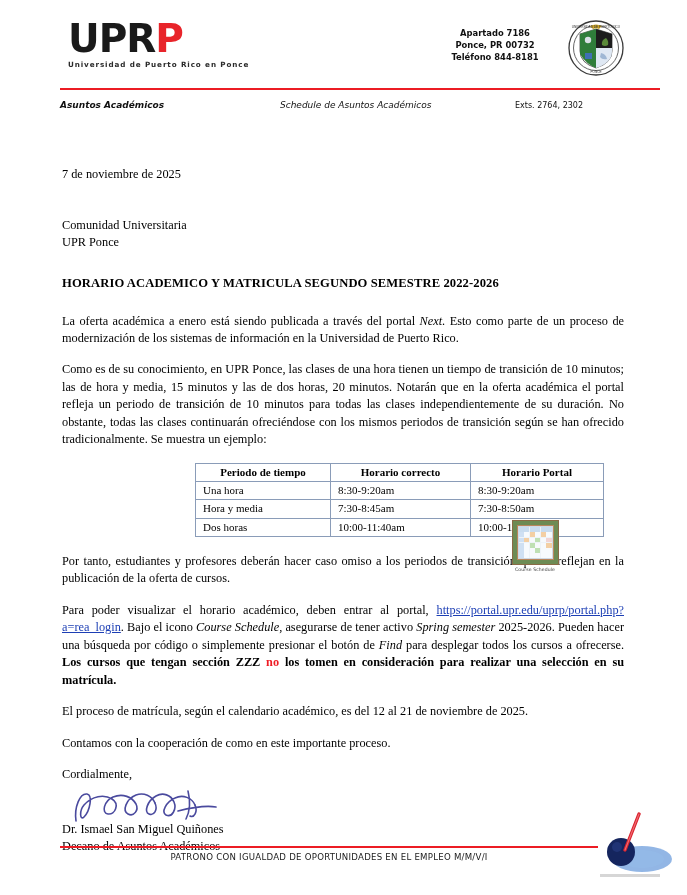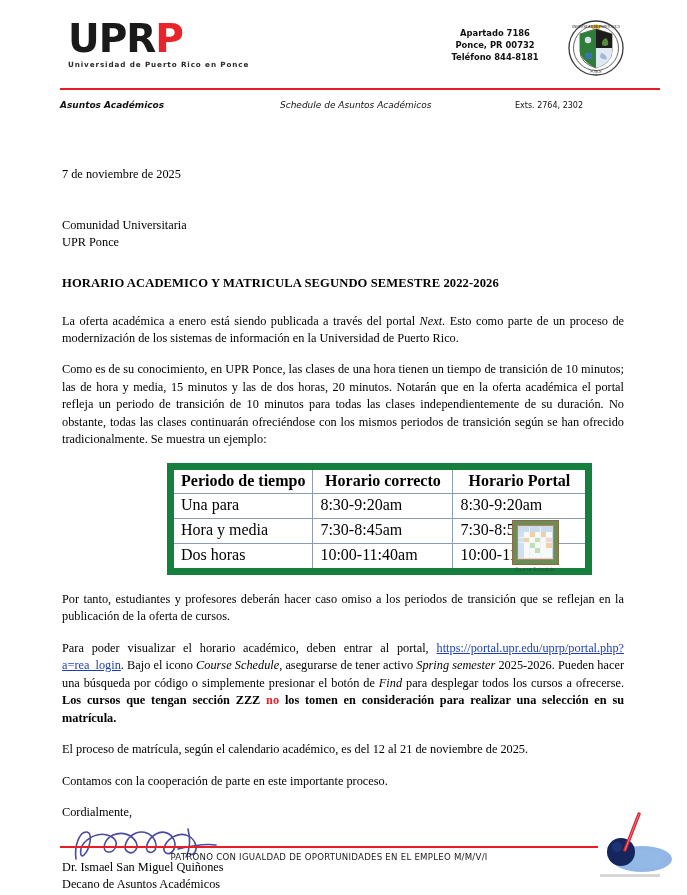--- a/index.html
+++ b/index.html
@@ -144,22 +144,23 @@
     color: #1d3fb5;
     text-decoration: underline;
   }
 
   
   .sched-table-wrap {
     margin: 6px 0 16px 105px;
   }
   table.sched {
     border-collapse: collapse;
-    font-size: 16px;
-    border: 7px solid #15803d;
+    font-size: 11px;
+    border: 1px solid #15803d;
+    margin-left: 28px;
   }
   table.sched th,
   table.sched td {
     border: 1px solid #8a9cb8;
     padding: 1px 7px 2px 7px;
     line-height: 1.3;
     white-space: nowrap;
   }
   table.sched th {
     font-weight: bold;
@@ -313,21 +314,21 @@
       <table class="sched">
         <thead>
           <tr>
             <th>Periodo de tiempo</th>
             <th>Horario correcto</th>
             <th>Horario Portal</th>
           </tr>
         </thead>
         <tbody>
           <tr>
-            <td class="colA">Una para</td>
+            <td class="colA">Una hora</td>
             <td class="colB">8:30-9:20am</td>
             <td class="colC">8:30-9:20am</td>
           </tr>
           <tr>
             <td class="colA">Hora y media</td>
             <td class="colB">7:30-8:45am</td>
             <td class="colC">7:30-8:50am</td>
           </tr>
           <tr>
             <td class="colA">Dos horas</td>
@@ -337,21 +338,21 @@
         </tbody>
       </table>
     </div>
 
     <p class="justified">Por tanto, estudiantes y profesores deberán hacer caso omiso a los periodos de transición que se reflejan en la publicación de la oferta de cursos.</p>
 
     <p class="justified"><span>Para poder visualizar el horario académico, deben entrar al portal, </span><a class="link" href="#">https://portal.upr.edu/uprp/portal.php?a=rea_login</a><span>.  Bajo el icono </span><span class="ital">Course Schedule</span><span>, asegurarse de tener activo </span><span class="ital">Spring semester</span><span> 2025-2026.  Pueden hacer una búsqueda por código o simplemente presionar el botón de </span><span class="ital">Find</span><span> para desplegar todos los cursos a ofrecerse.  </span><span class="bold">Los cursos que tengan sección ZZZ </span><span class="red-word">no</span><span class="bold"> los tomen en consideración para realizar una selección en su matrícula.</span></p>
 
     <p class="justified">El proceso de matrícula, según el calendario académico, es del 12 al 21 de noviembre de 2025.</p>
 
-    <p class="justified">Contamos con la cooperación de parte en este importante proceso.</p>
+    <p class="justified">Contamos con la cooperación de como en este importante proceso.</p>
 
     <p style="margin-bottom:2px;">Cordialmente,</p>
 
     <div class="sig-wrap">
       <svg width="210" height="44" viewBox="0 0 210 44" aria-hidden="true">
         <g fill="none" stroke="#4a4a9e" stroke-width="1.6" stroke-linecap="round">
           <path d="M6 40 C4 26 10 12 17 13 C23 14 20 30 14 36 C10 40 9 30 14 24 C22 15 34 13 42 18 C50 23 45 34 38 33 C31 32 34 20 43 16 C53 12 62 16 66 23 C69 29 64 36 58 33 C52 30 56 18 66 14 C74 11 82 15 85 22"></path>
           <path d="M85 22 C88 29 84 35 79 33 C74 31 77 20 86 15 C93 11 101 14 104 21 C107 28 102 37 96 34 C91 31 96 21 105 17 C113 13 122 17 125 24"></path>
           <path d="M118 10 C121 22 119 32 116 38"></path>
           <path d="M125 24 C128 31 124 37 120 35"></path>

